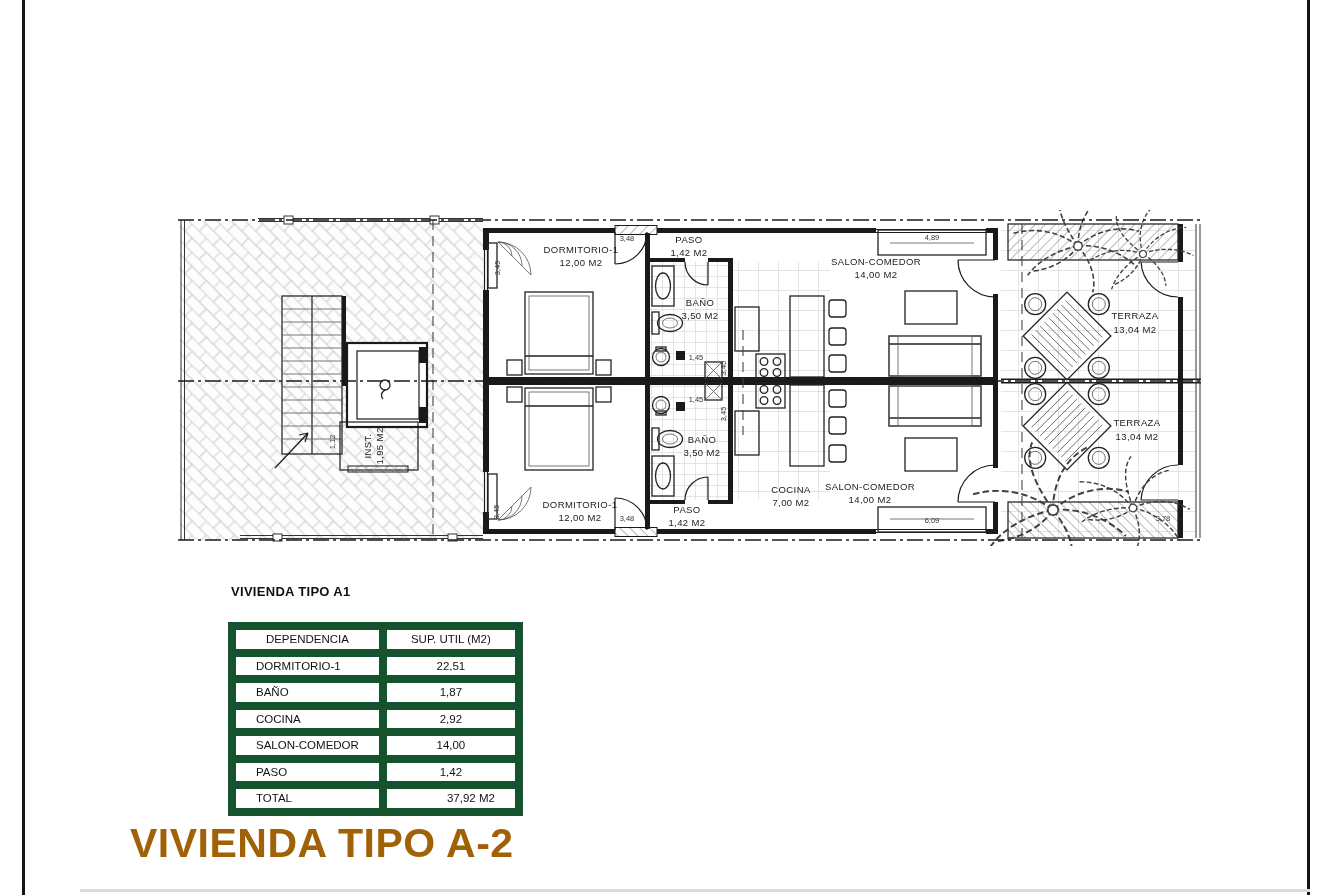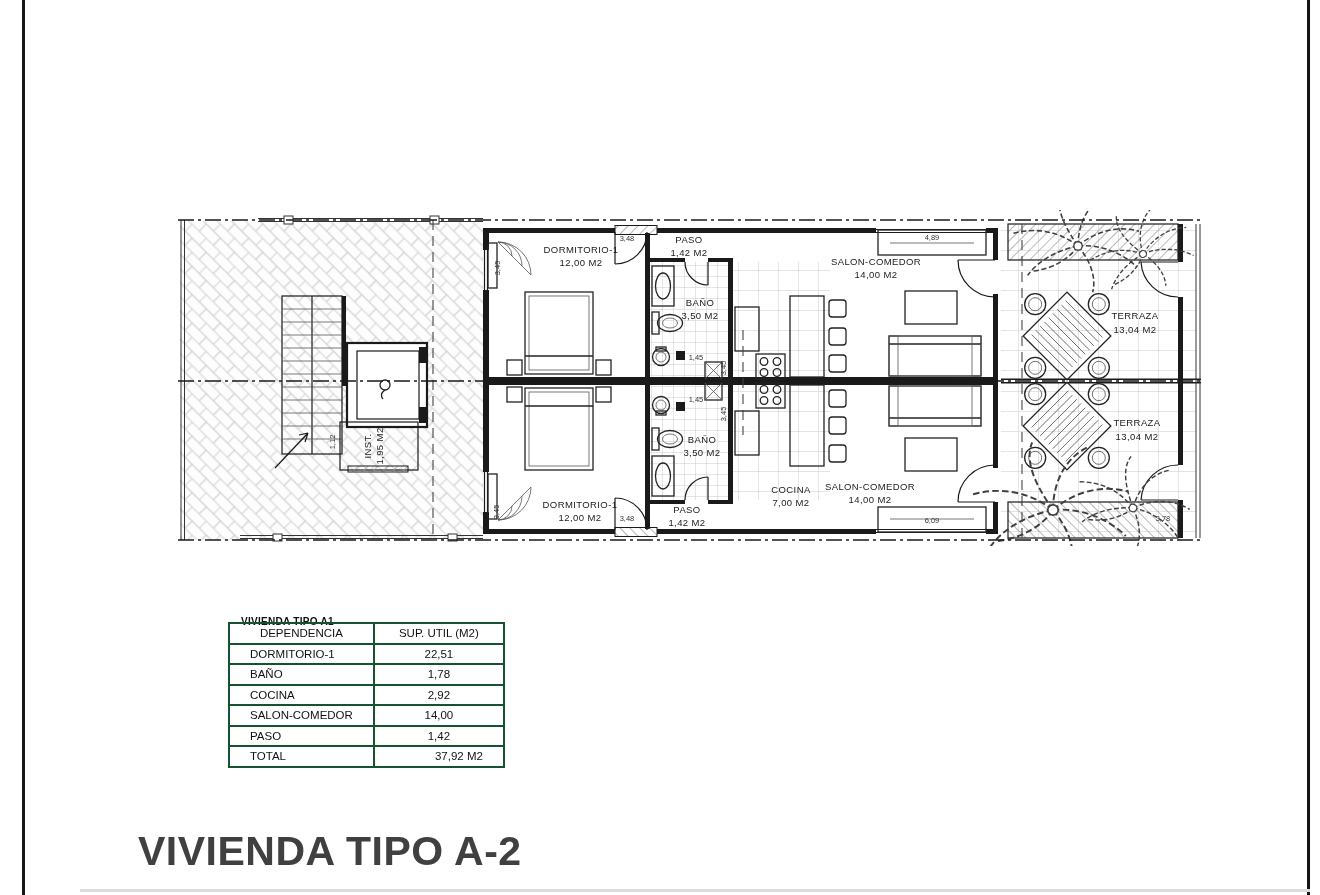--- a/index.html
+++ b/index.html
@@ -18,32 +18,32 @@
   .thin{stroke:#555;stroke-width:.8;fill:none;}
   .rail{stroke:#333;stroke-width:1;fill:none;}
   .dashdot{stroke:#1a1a1a;stroke-width:1.4;fill:none;stroke-dasharray:16 4 3 4;}
   .dashed{stroke:#444;stroke-width:1.1;fill:none;stroke-dasharray:10 6;}
   .room{font-family:"Liberation Sans",sans-serif;font-size:9.5px;fill:#1a1a1a;
         text-anchor:middle;letter-spacing:.4px;}
   .dim{font-family:"Liberation Sans",sans-serif;font-size:7.5px;fill:#333;text-anchor:middle;}
   .frond{stroke:#3f3f3f;stroke-width:1.5;fill:none;stroke-dasharray:5 2.5;}
 
   
-  .summary-title{position:absolute;left:231px;top:616px;font-size:10px;font-weight:bold;
-                 letter-spacing:.3px;margin-left:10px;}
+  .summary-title{position:absolute;left:231px;top:584px;font-size:13px;font-weight:bold;
+                 letter-spacing:.3px;}
   table.areas{position:absolute;left:228px;top:622px;border-collapse:collapse;
               font-size:11.5px;table-layout:fixed;}
-  table.areas td{border:2px solid #14532d;height:18.5px;padding:0 20px;overflow:hidden;white-space:nowrap;margin-left:32px;}
+  table.areas td{border:8px solid #14532d;height:18.5px;padding:0 20px;overflow:hidden;white-space:nowrap;margin-left:32px;}
   td.c1{width:100px;text-align:left;}
   td.c2{width:88px;text-align:center;border-radius:6px;}
   td.hd{text-align:center;}
   td.total-val{border:3px solid #111;text-align:right;}
   .construida{position:absolute;left:177px;top:779px;font-size:11.5px;letter-spacing:.2px;}
-  .footer-title{position:absolute;left:130px;top:820px;margin:8px;font-size:41px;font-weight:bold;
-                letter-spacing:.5px;color:#404040;}
+  .footer-title{position:absolute;left:130px;top:820px;margin:0;font-size:41px;font-weight:bold;
+                letter-spacing:.5px;color:#a16207;}
 </style>
 </head>
 <body>
 
 <div class="page">
   <div class="border-v b-left"></div>
   <div class="border-v b-right"></div>
   <div class="bottom-strip"></div>
 
   <div class="plan">
@@ -314,21 +314,21 @@
         <tr>
       <td class="c1 hd">DEPENDENCIA</td>
       <td class="c2 hd">SUP. UTIL (M2)</td>
     </tr>
     <tr>
       <td class="c1">DORMITORIO-1</td>
       <td class="c2">22,51</td>
     </tr>
     <tr>
       <td class="c1">BAÑO</td>
-      <td class="c2">1,78</td>
+      <td class="c2">1,87</td>
     </tr>
     <tr>
       <td class="c1">COCINA</td>
       <td class="c2">2,92</td>
     </tr>
     <tr>
       <td class="c1">SALON-COMEDOR</td>
       <td class="c2">14,00</td>
     </tr>
     <tr>

